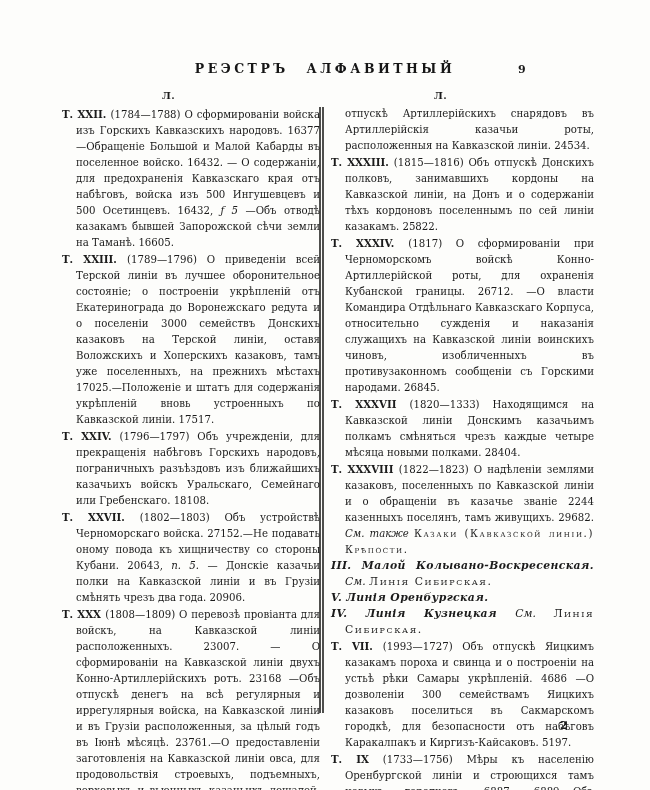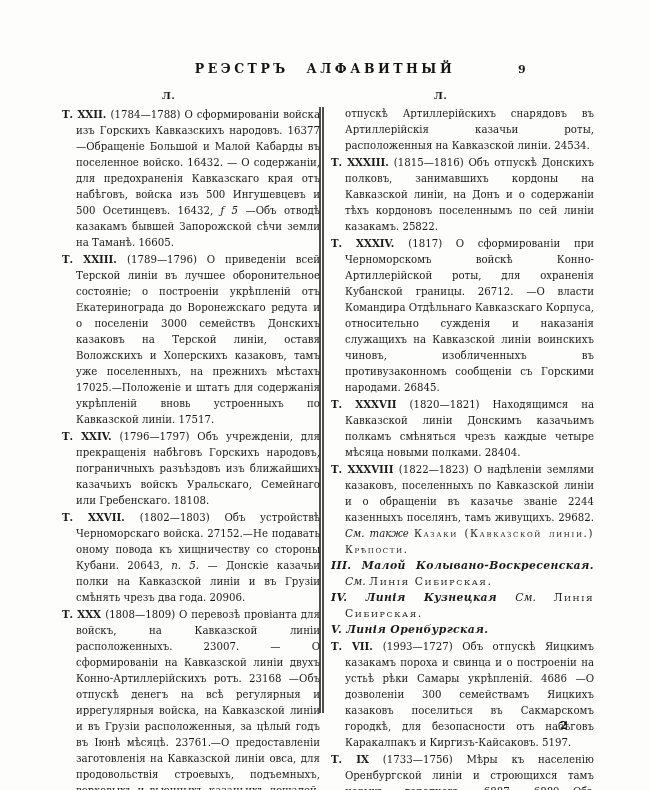--- a/index.html
+++ b/index.html
@@ -76,24 +76,24 @@
       <p class="entry"><span class="b">Т. XXVII. </span><span>(1802—1803) Объ устройствѣ Черноморскаго войска. 27152.—Не подавать оному повода къ хищничеству со стороны Кубани. 20643, </span><span class="i">п. 5.</span><span> — Донскіе казачьи полки на Кавказской линіи и въ Грузіи смѣнять чрезъ два года. 20906.</span></p>
       <p class="entry"><span class="b">Т. XXX </span><span>(1808—1809) О перевозѣ провіанта для войскъ, на Кавказской линіи расположенныхъ. 23007. — О сформированіи на Кавказской линіи двухъ Конно-Артиллерійскихъ ротъ. 23168 —Объ отпускѣ денегъ на всѣ регулярныя и иррегулярныя войска, на Кавказской линіи и въ Грузіи расположенныя, за цѣлый годъ въ Іюнѣ мѣсяцѣ. 23761.—О предоставленіи заготовленія на Кавказской линіи овса, для продовольствія строевыхъ, подъемныхъ, верховыхъ и вьючныхъ казачьихъ лошадей, на попеченіе полковъ. 23895.</span></p>
       <p class="entry"><span class="b">Т. XXIV. </span><span>(1810—1811) О переселеніи Кабардинцевъ на Кавказскую линію. 24288. а.—Объ</span></p>
       <p class="catchword">Отд. II.</p>
     </div>
 
   <div class="column right">
   <p class="entry continuation"><span>отпускѣ Артиллерійскихъ снарядовъ въ Артиллерійскія казачьи роты, расположенныя на Кавказской линіи. 24534.</span></p>
       <p class="entry"><span class="b">Т. XXXIII. </span><span>(1815—1816) Объ отпускѣ Донскихъ полковъ, занимавшихъ кордоны на Кавказской линіи, на Донъ и о содержаніи тѣхъ кордоновъ поселеннымъ по сей линіи казакамъ. 25822.</span></p>
       <p class="entry"><span class="b">Т. XXXIV. </span><span>(1817) О сформированіи при Черноморскомъ войскѣ Конно-Артиллерійской роты, для охраненія Кубанской границы. 26712. —О власти Командира Отдѣльнаго Кавказскаго Корпуса, относительно сужденія и наказанія служащихъ на Кавказской линіи воинскихъ чиновъ, изобличенныхъ въ противузаконномъ сообщеніи съ Горскими народами. 26845.</span></p>
-      <p class="entry"><span class="b">Т. XXXVII </span><span>(1820—1821) Находящимся на Кавказской линіи Донскимъ казачьимъ полкамъ смѣняться чрезъ каждые четыре мѣсяца новыми полками. 28404.</span></p>
+      <p class="entry"><span class="b">Т. XXXVII </span><span>(1820—1333) Находящимся на Кавказской линіи Донскимъ казачьимъ полкамъ смѣняться чрезъ каждые четыре мѣсяца новыми полками. 28404.</span></p>
       <p class="entry"><span class="b">Т. XXXVIII </span><span>(1822—1823) О надѣленіи землями казаковъ, поселенныхъ по Кавказской линіи и о обращеніи въ казачье званіе 2244 казенныхъ поселянъ, тамъ живущихъ. 29682. </span><span class="i">См. также </span><span class="sc">Казаки (Кавказской линіи.) Крѣпости.</span></p>
       <p class="entry heading"><span class="bi">III. Малой Колывано-Воскресенская. </span><span class="i">См. </span><span class="sc">Линія Сибирская.</span></p>
+      <p class="entry heading"><span class="bi">V. Линія Оренбургская.</span></p>
       <p class="entry heading"><span class="bi">IV. Линія Кузнецкая </span><span class="i">См. </span><span class="sc">Линія Сибирская.</span></p>
-      <p class="entry heading"><span class="bi">V. Линія Оренбургская.</span></p>
       <p class="entry"><span class="b">Т. VII. </span><span>(1993—1727) Объ отпускѣ Яицкимъ казакамъ пороха и свинца и о построеніи на устьѣ рѣки Самары укрѣпленій. 4686 —О дозволеніи 300 семействамъ Яицкихъ казаковъ поселиться въ Сакмарскомъ городкѣ, для безопасности отъ набѣговъ Каракалпакъ и Киргизъ-Кайсаковъ. 5197.</span></p>
       <p class="entry"><span class="b">Т. IX </span><span>(1733—1756) Мѣры къ населенію Оренбургской линіи и строющихся тамъ новыхъ городковъ. 6887. 6889.—Объ отправленіи съ Яика бѣглецовъ на службу въ Оренбургъ и другіе новые городки 6893.</span></p>
     </div>
 
   <div class="signature-mark">2</div>
 
 </div>
 
 </body></html>

